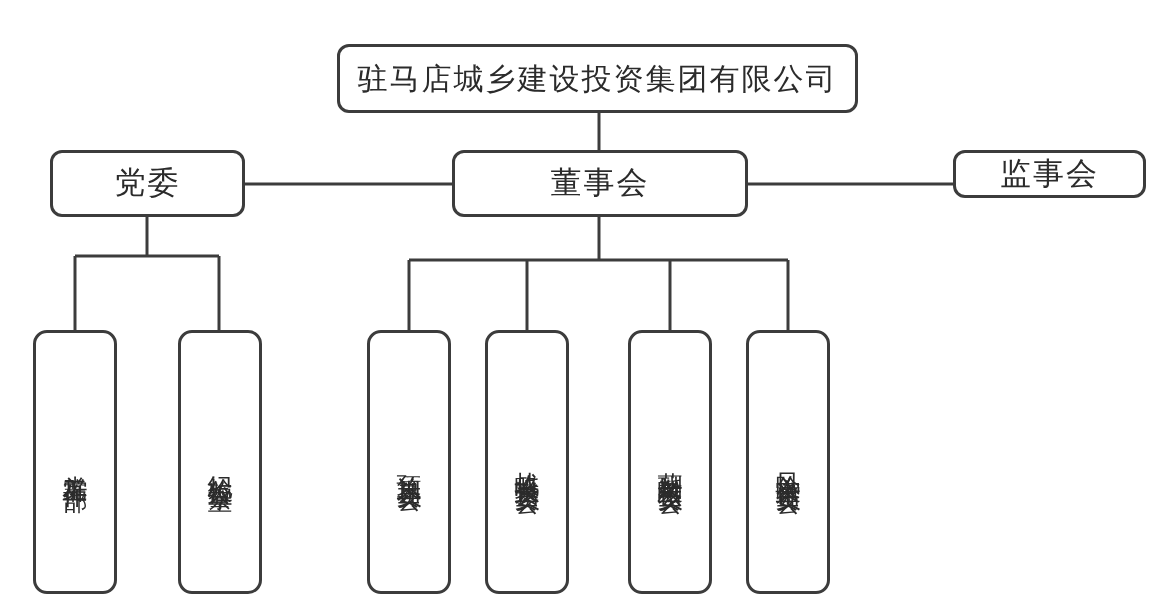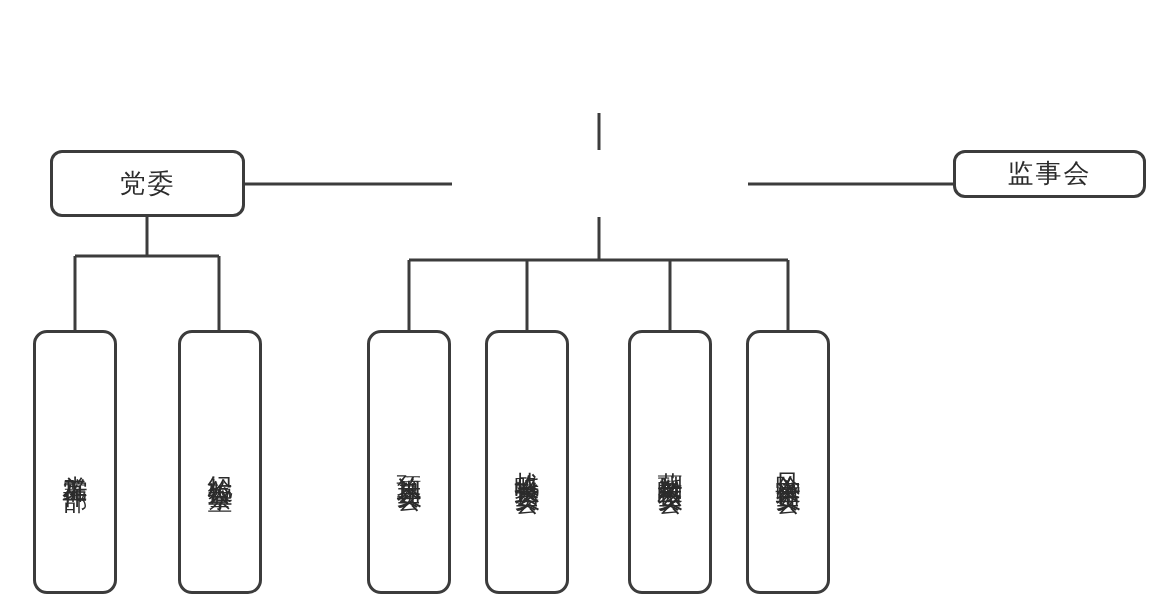--- a/index.html
+++ b/index.html
@@ -58,21 +58,21 @@
     letter-spacing: 3px;
     line-height: 1;
   }
   
   #node-root { left: 337px; top: 44px; width: 521px; height: 69px; }
   #node-root .node-label { font-size: 30px; letter-spacing: 2px; }
   
   #node-party-committee { left: 50px; top: 150px; width: 195px; height: 67px; }
   #node-board-directors  { left: 452px; top: 150px; width: 296px; height: 67px; }
   #node-board-supervisors{ left: 953px; top: 150px; width: 193px; height: 48px; }
-  .tier2 .node-label { font-size: 26px; letter-spacing: 2px; }
+  .tier2 .node-label { font-size: 31px; letter-spacing: 2px; }
   
   .leaf { top: 330px; height: 264px; width: 84px; }
   .leaf .node-label { font-size: 25px; }
   #node-party-mass-work     { left: 33px; }
   #node-discipline-inspect  { left: 178px; }
   #node-budget-committee    { left: 367px; }
   #node-strategy-investment { left: 485px; }
   #node-compensation-review { left: 628px; }
   #node-risk-audit          { left: 746px; }
 </style>
@@ -96,23 +96,29 @@
 
       <line x1="599" y1="217" x2="599" y2="260"></line>
       <line x1="409" y1="260" x2="788" y2="260"></line>
       <line x1="409" y1="260" x2="409" y2="330"></line>
       <line x1="527" y1="260" x2="527" y2="330"></line>
       <line x1="670" y1="260" x2="670" y2="330"></line>
       <line x1="788" y1="260" x2="788" y2="330"></line>
     </g>
   </svg>
 
+  <div class="node horiz" id="node-root">
+    <span class="node-label">驻马店城乡建设投资集团有限公司</span>
+  </div>
 
   <div class="node horiz tier2" id="node-party-committee">
     <span class="node-label">党委</span>
+  </div>
+  <div class="node horiz tier2" id="node-board-directors">
+    <span class="node-label">董事会</span>
   </div>
   <div class="node horiz tier2" id="node-board-supervisors">
     <span class="node-label">监事会</span>
   </div>
 
   <div class="node vert leaf" id="node-party-mass-work">
     <span class="node-label">党群工作部</span>
   </div>
   <div class="node vert leaf" id="node-discipline-inspect">
     <span class="node-label">纪检监察室</span>

